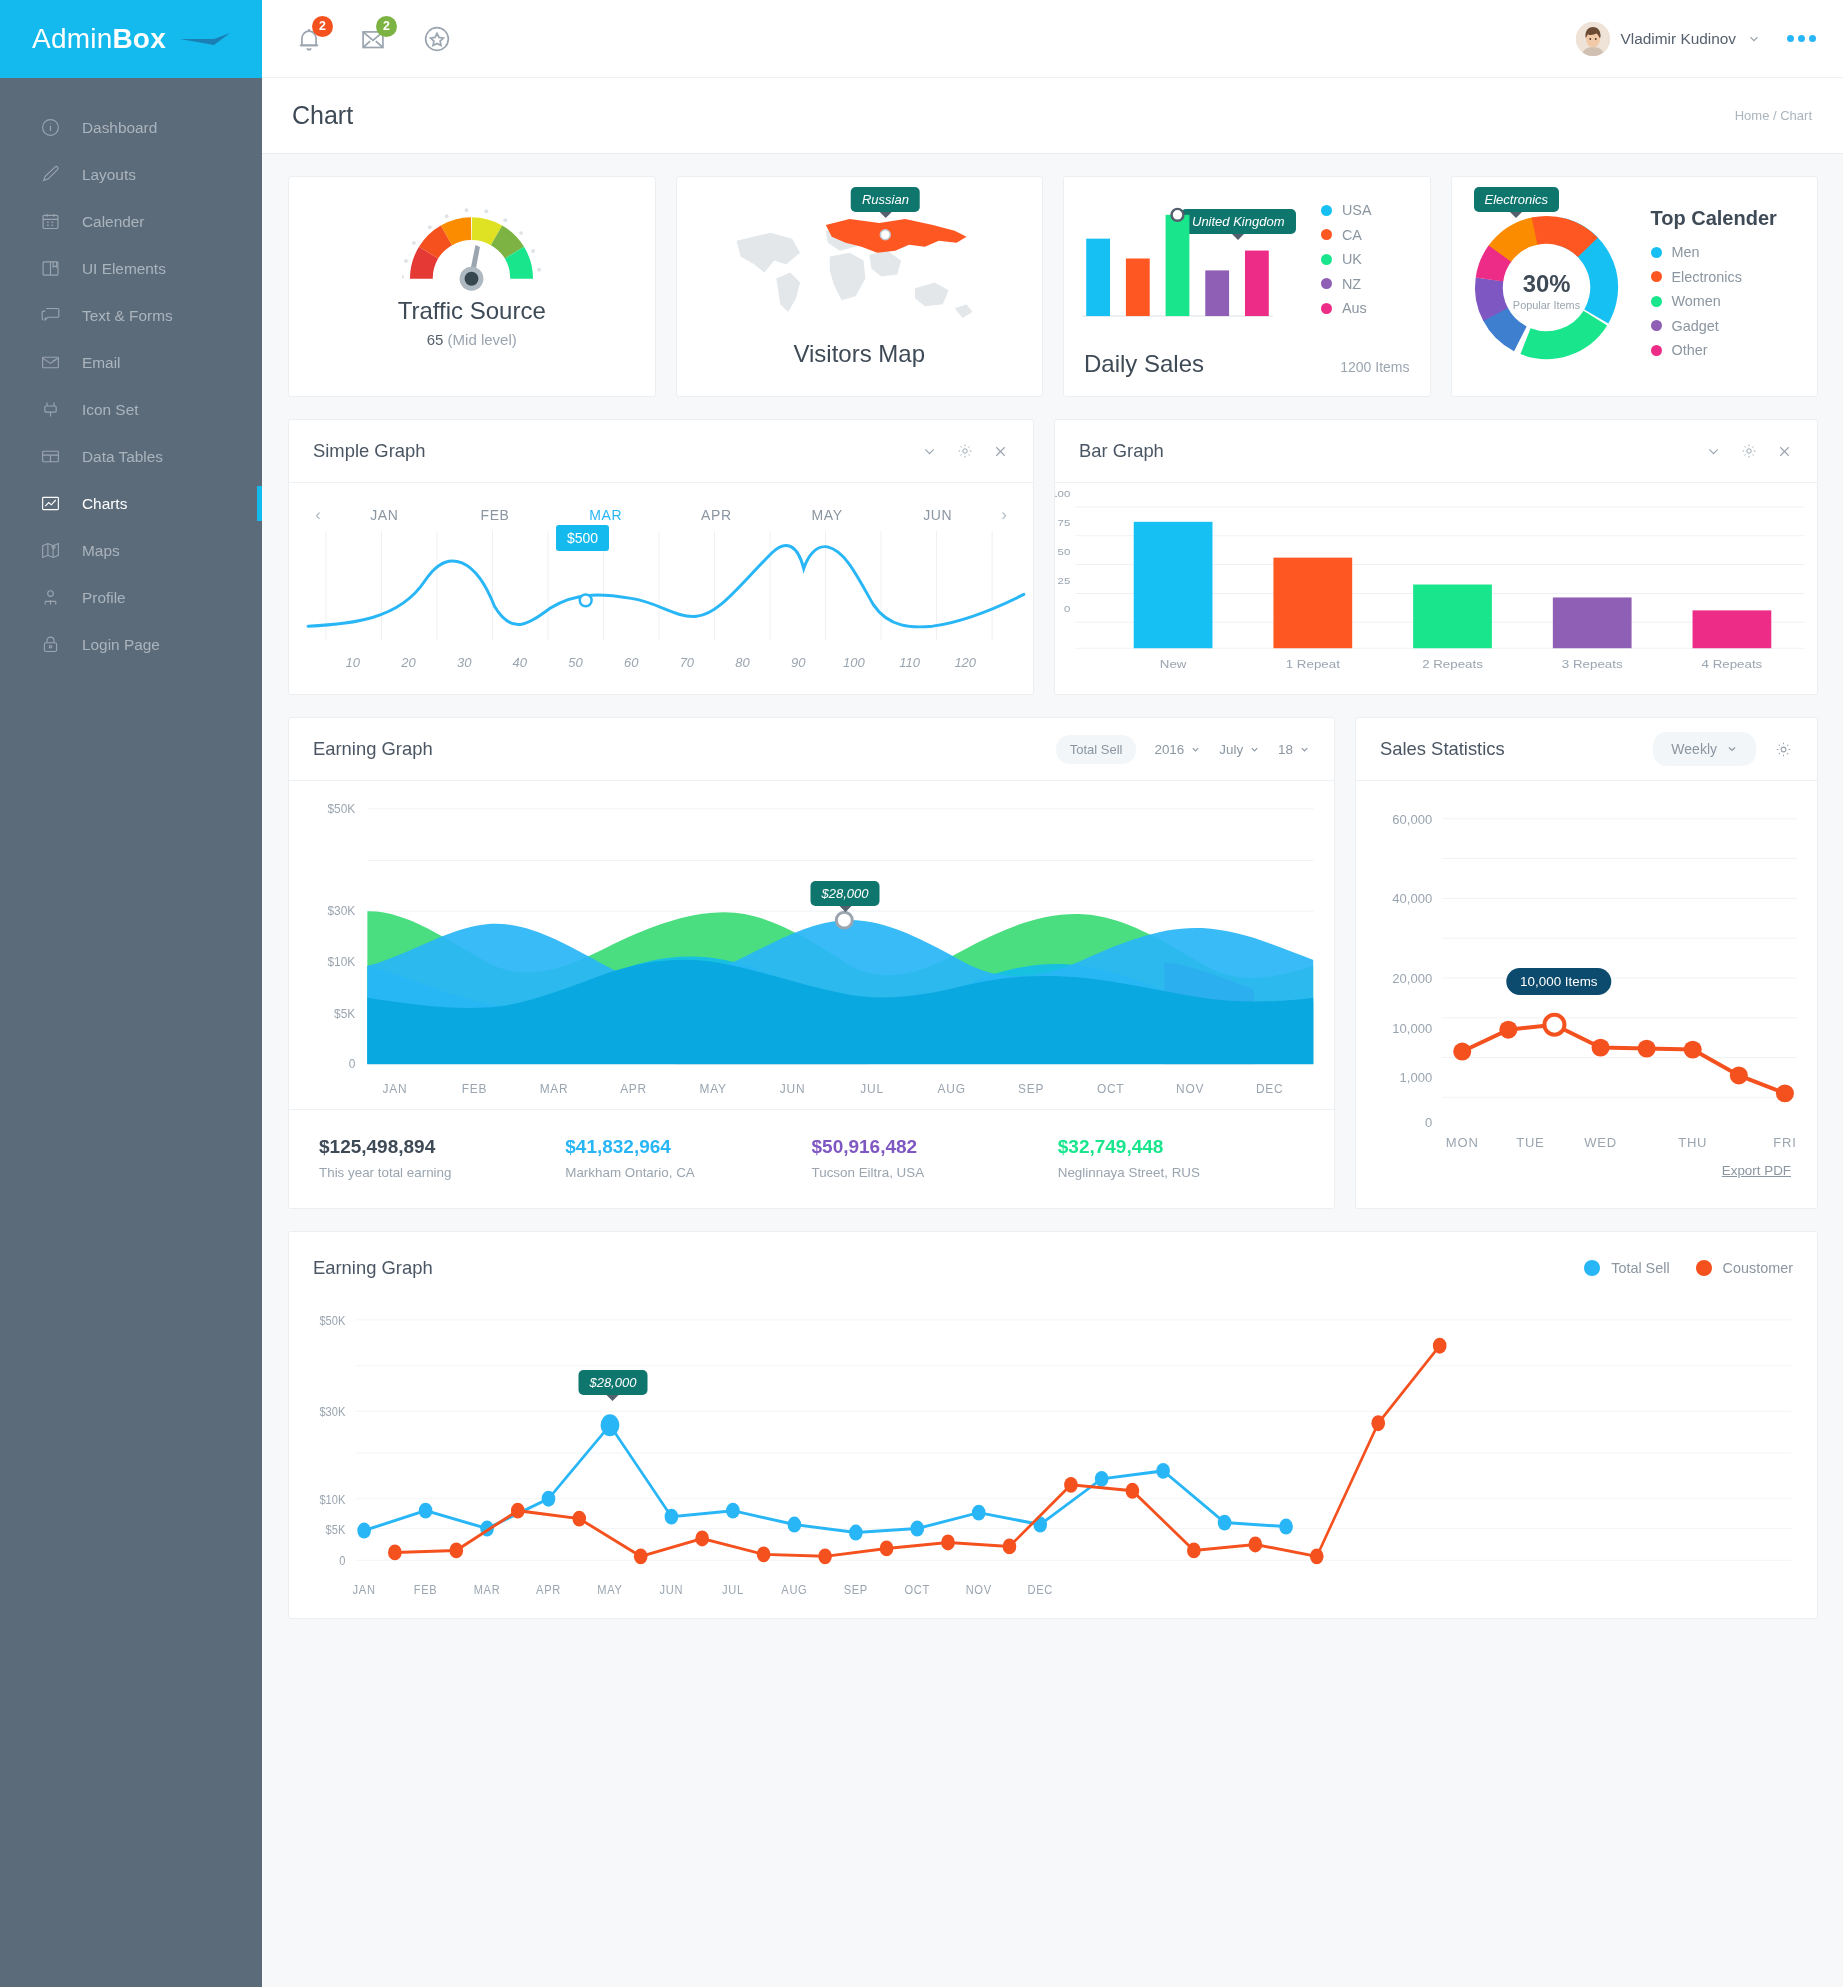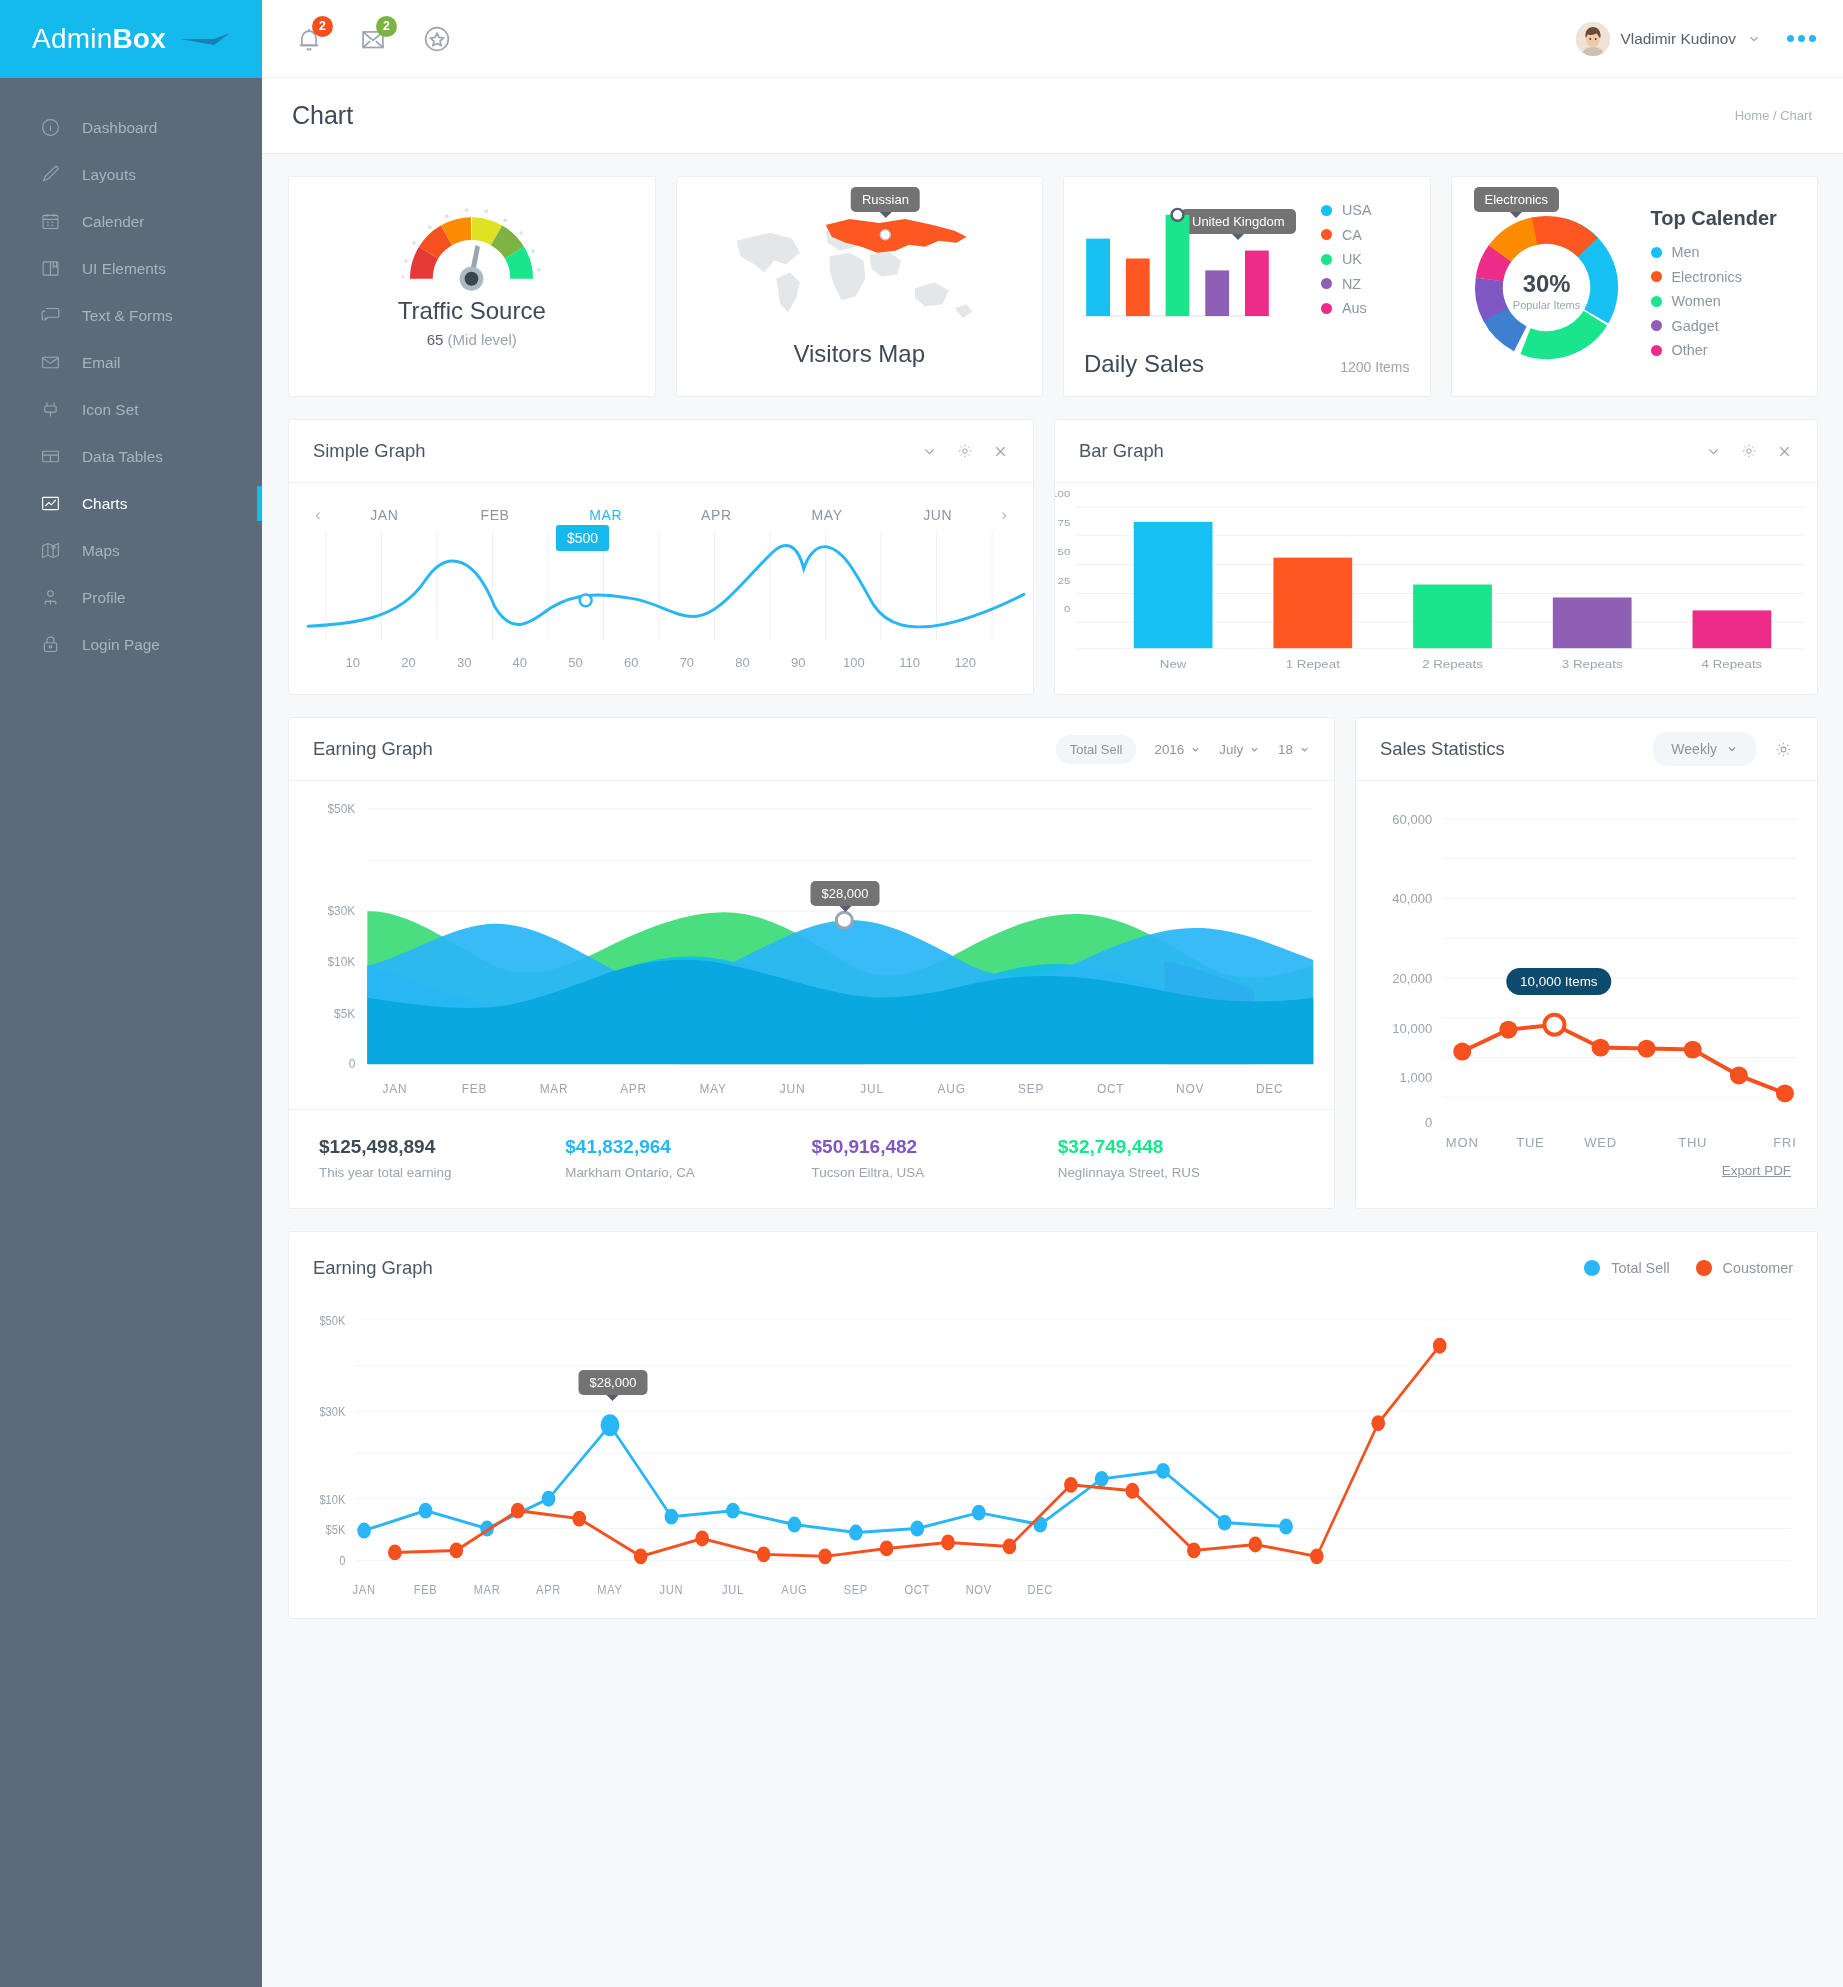--- a/index.html
+++ b/index.html
@@ -85,22 +85,22 @@
   }
   .row { display: flex; gap: 20px; margin-bottom: 22px; }
 
   
   .stat { flex: 1; height: 221px; padding: 18px 20px; position: relative; }
   .stat-title { font-size: 24px; color: #3e4a56; text-align: center; font-weight: 400; }
   .stat-sub { font-size: 15px; color: #9aa5b0; text-align: center; margin-top: 6px; }
   .stat-sub b { color: #54606d; font-weight: 400; }
 
   .tooltip-dark {
-    background: #737373; color: #fff; font-size: 13px; border-radius: 5px;
-    padding: 5px 11px; position: absolute; white-space: nowrap;
+    background: #0f766e; color: #fff; font-size: 13px; border-radius: 5px;
+    padding: 5px 11px; position: absolute; white-space: nowrap; font-style: italic;
   }
   .tooltip-dark::after {
     content:""; position: absolute; bottom: -6px; left: 50%; margin-left: -6px;
     border-left: 6px solid transparent; border-right: 6px solid transparent;
     border-top: 6px solid #54606d;
   }
 
   .legend-list { position: absolute; }
   .legend-row { display: flex; align-items: center; gap: 10px; height: 18px; margin-bottom: 6.5px; }
   .legend-dot { width: 11px; height: 11px; border-radius: 50%; flex: 0 0 11px; }
@@ -528,21 +528,21 @@
               </g>
               <path d="M18 98 C 60 96 110 92 136 52 C 160 16 188 32 206 78 C 224 108 240 96 262 80
                        C 290 62 320 66 344 70 C 372 74 388 90 410 88 C 432 86 452 58 486 24
                        C 500 10 512 16 518 40 C 522 28 530 16 542 18 C 560 22 572 48 588 76
                        C 604 100 628 100 648 98 C 678 94 712 80 740 66" fill="none" stroke="#29b6f6" stroke-width="3" stroke-linecap="round"></path>
               <circle cx="298" cy="72" r="6" fill="#fff" stroke="#29b6f6" stroke-width="2.5"></circle>
             </svg>
             <div style="position:absolute;left:267px;top:-4px;background:#14b9ed;color:#fff;font-size:14px;border-radius:3px;padding:5px 11px;">$500</div>
           </div>
 
-          <div class="sg-ticks" style="margin-top:12px;">
+          <div class="sg-ticks" style="margin-top:12px;font-style:italic;">
             <span>10</span>
             <span>20</span>
             <span>30</span>
             <span>40</span>
             <span>50</span>
             <span>60</span>
             <span>70</span>
             <span>80</span>
             <span>90</span>
             <span>100</span>

